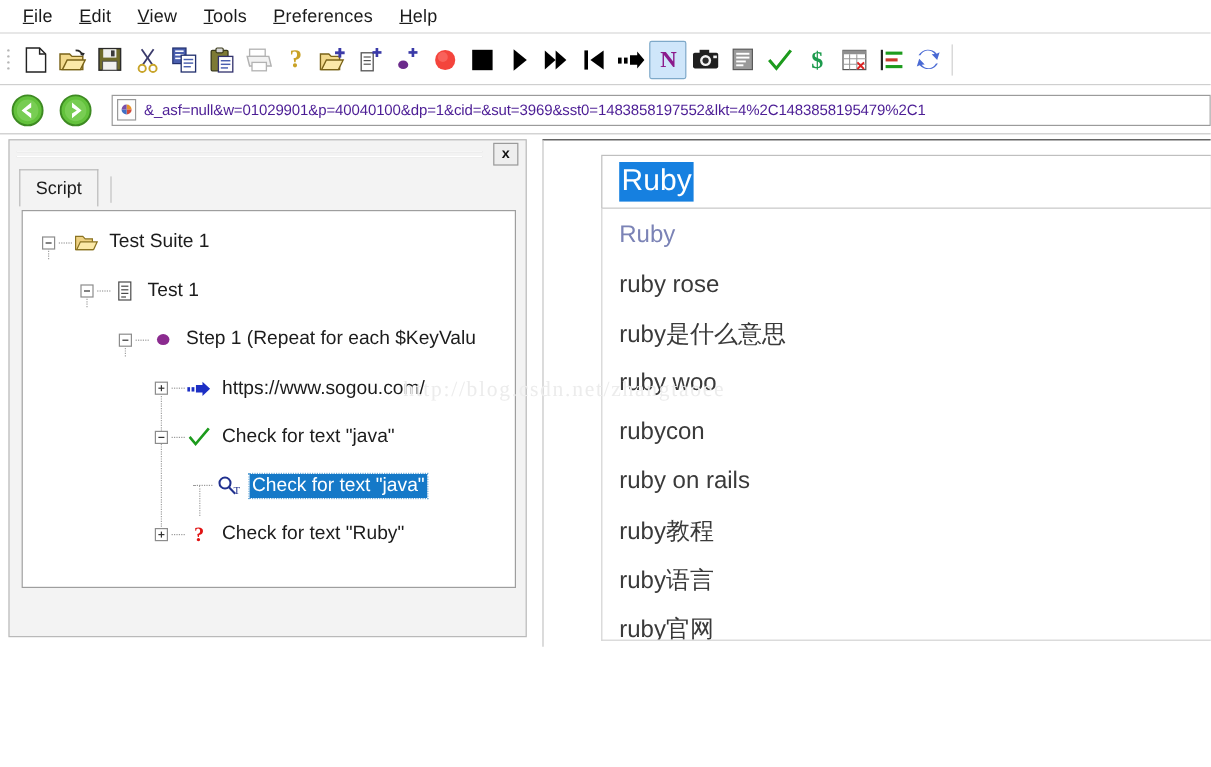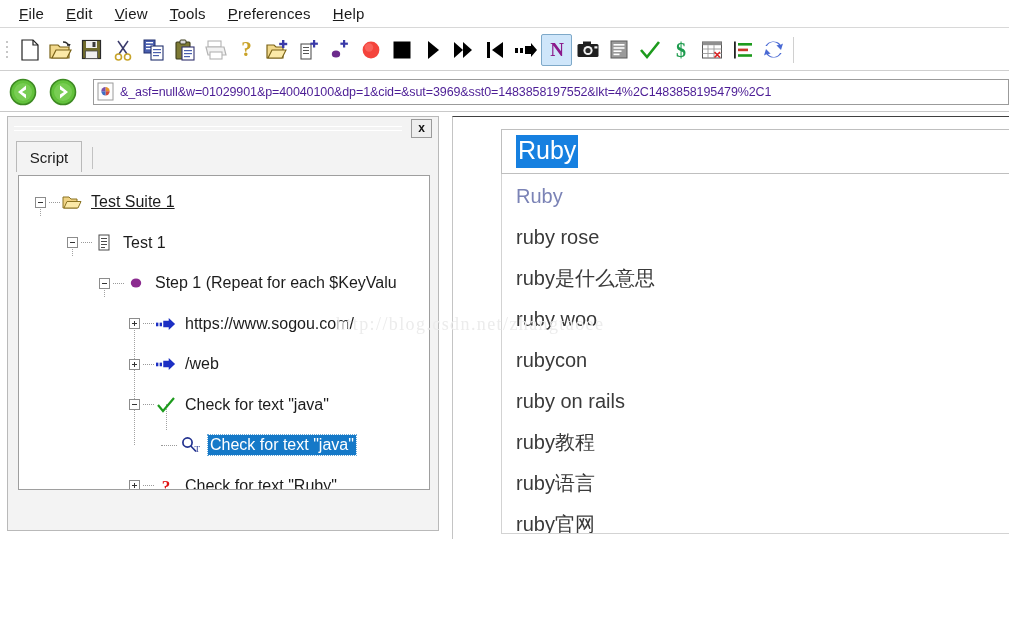--- a/index.html
+++ b/index.html
@@ -431,21 +431,21 @@
 
     <div class="treewrap">
       <div class="tree">
 
         <div class="vline" style="left:21px;top:26px;height:14px;"></div>
         <div class="vline" style="left:53px;top:66px;height:14px;"></div>
         <div class="vline" style="left:85px;top:107px;height:14px;"></div>
         <div class="vline" style="left:115px;top:147px;height:122px;"></div>
         <div class="vline" style="left:147px;top:228px;height:26px;"></div>
 
-        <div class="trow" style="padding-left:16px;text-decoration:underline;">
+        <div class="trow" style="padding-left:16px;">
           <span class="expander"></span>
           <span class="dots"></span>
           <span class="ticon">
             <svg width="20" height="16" viewBox="0 0 20 16">
                 <path d="M1 3 H7 L9 5 H15 V14 H1 Z" fill="#efd283" stroke="#8a7322" stroke-width="1"></path>
                 <path d="M2 14 L5 7.5 H19 L16 14 Z" fill="#fbe9a8" stroke="#8a7322" stroke-width="1"></path>
               </svg>
           </span>
           <span class="tlabel">Test Suite 1</span>
         </div>
@@ -482,32 +482,20 @@
           <span class="ticon">
             <svg width="22" height="14" viewBox="0 0 22 14">
                 <rect x="0" y="5.5" width="2.6" height="4" fill="#1c2fc4"></rect>
                 <rect x="4" y="5.5" width="2.6" height="4" fill="#1c2fc4"></rect>
                 <path d="M8 3.5 H14 V0.5 L21 7 L14 13.5 V10.5 H8 Z" fill="#1c2fc4"></path>
               </svg>
           </span>
           <span class="tlabel">https://www.sogou.com/</span>
         </div>
 
-        <div class="trow" style="padding-left:110px;">
-          <span class="expander plus"></span>
-          <span class="dots"></span>
-          <span class="ticon">
-            <svg width="22" height="14" viewBox="0 0 22 14">
-                <rect x="0" y="5.5" width="2.6" height="4" fill="#1c2fc4"></rect>
-                <rect x="4" y="5.5" width="2.6" height="4" fill="#1c2fc4"></rect>
-                <path d="M8 3.5 H14 V0.5 L21 7 L14 13.5 V10.5 H8 Z" fill="#1c2fc4"></path>
-              </svg>
-          </span>
-          <span class="tlabel">/web</span>
-        </div>
 
         <div class="trow" style="padding-left:110px;">
           <span class="expander"></span>
           <span class="dots"></span>
           <span class="ticon">
             <svg width="18" height="16" viewBox="0 0 18 16">
                 <path d="M1 8 L6 14 L17 1" fill="none" stroke="#1d9b1d" stroke-width="2.2"></path>
               </svg>
           </span>
           <span class="tlabel">Check for text "java"</span>

